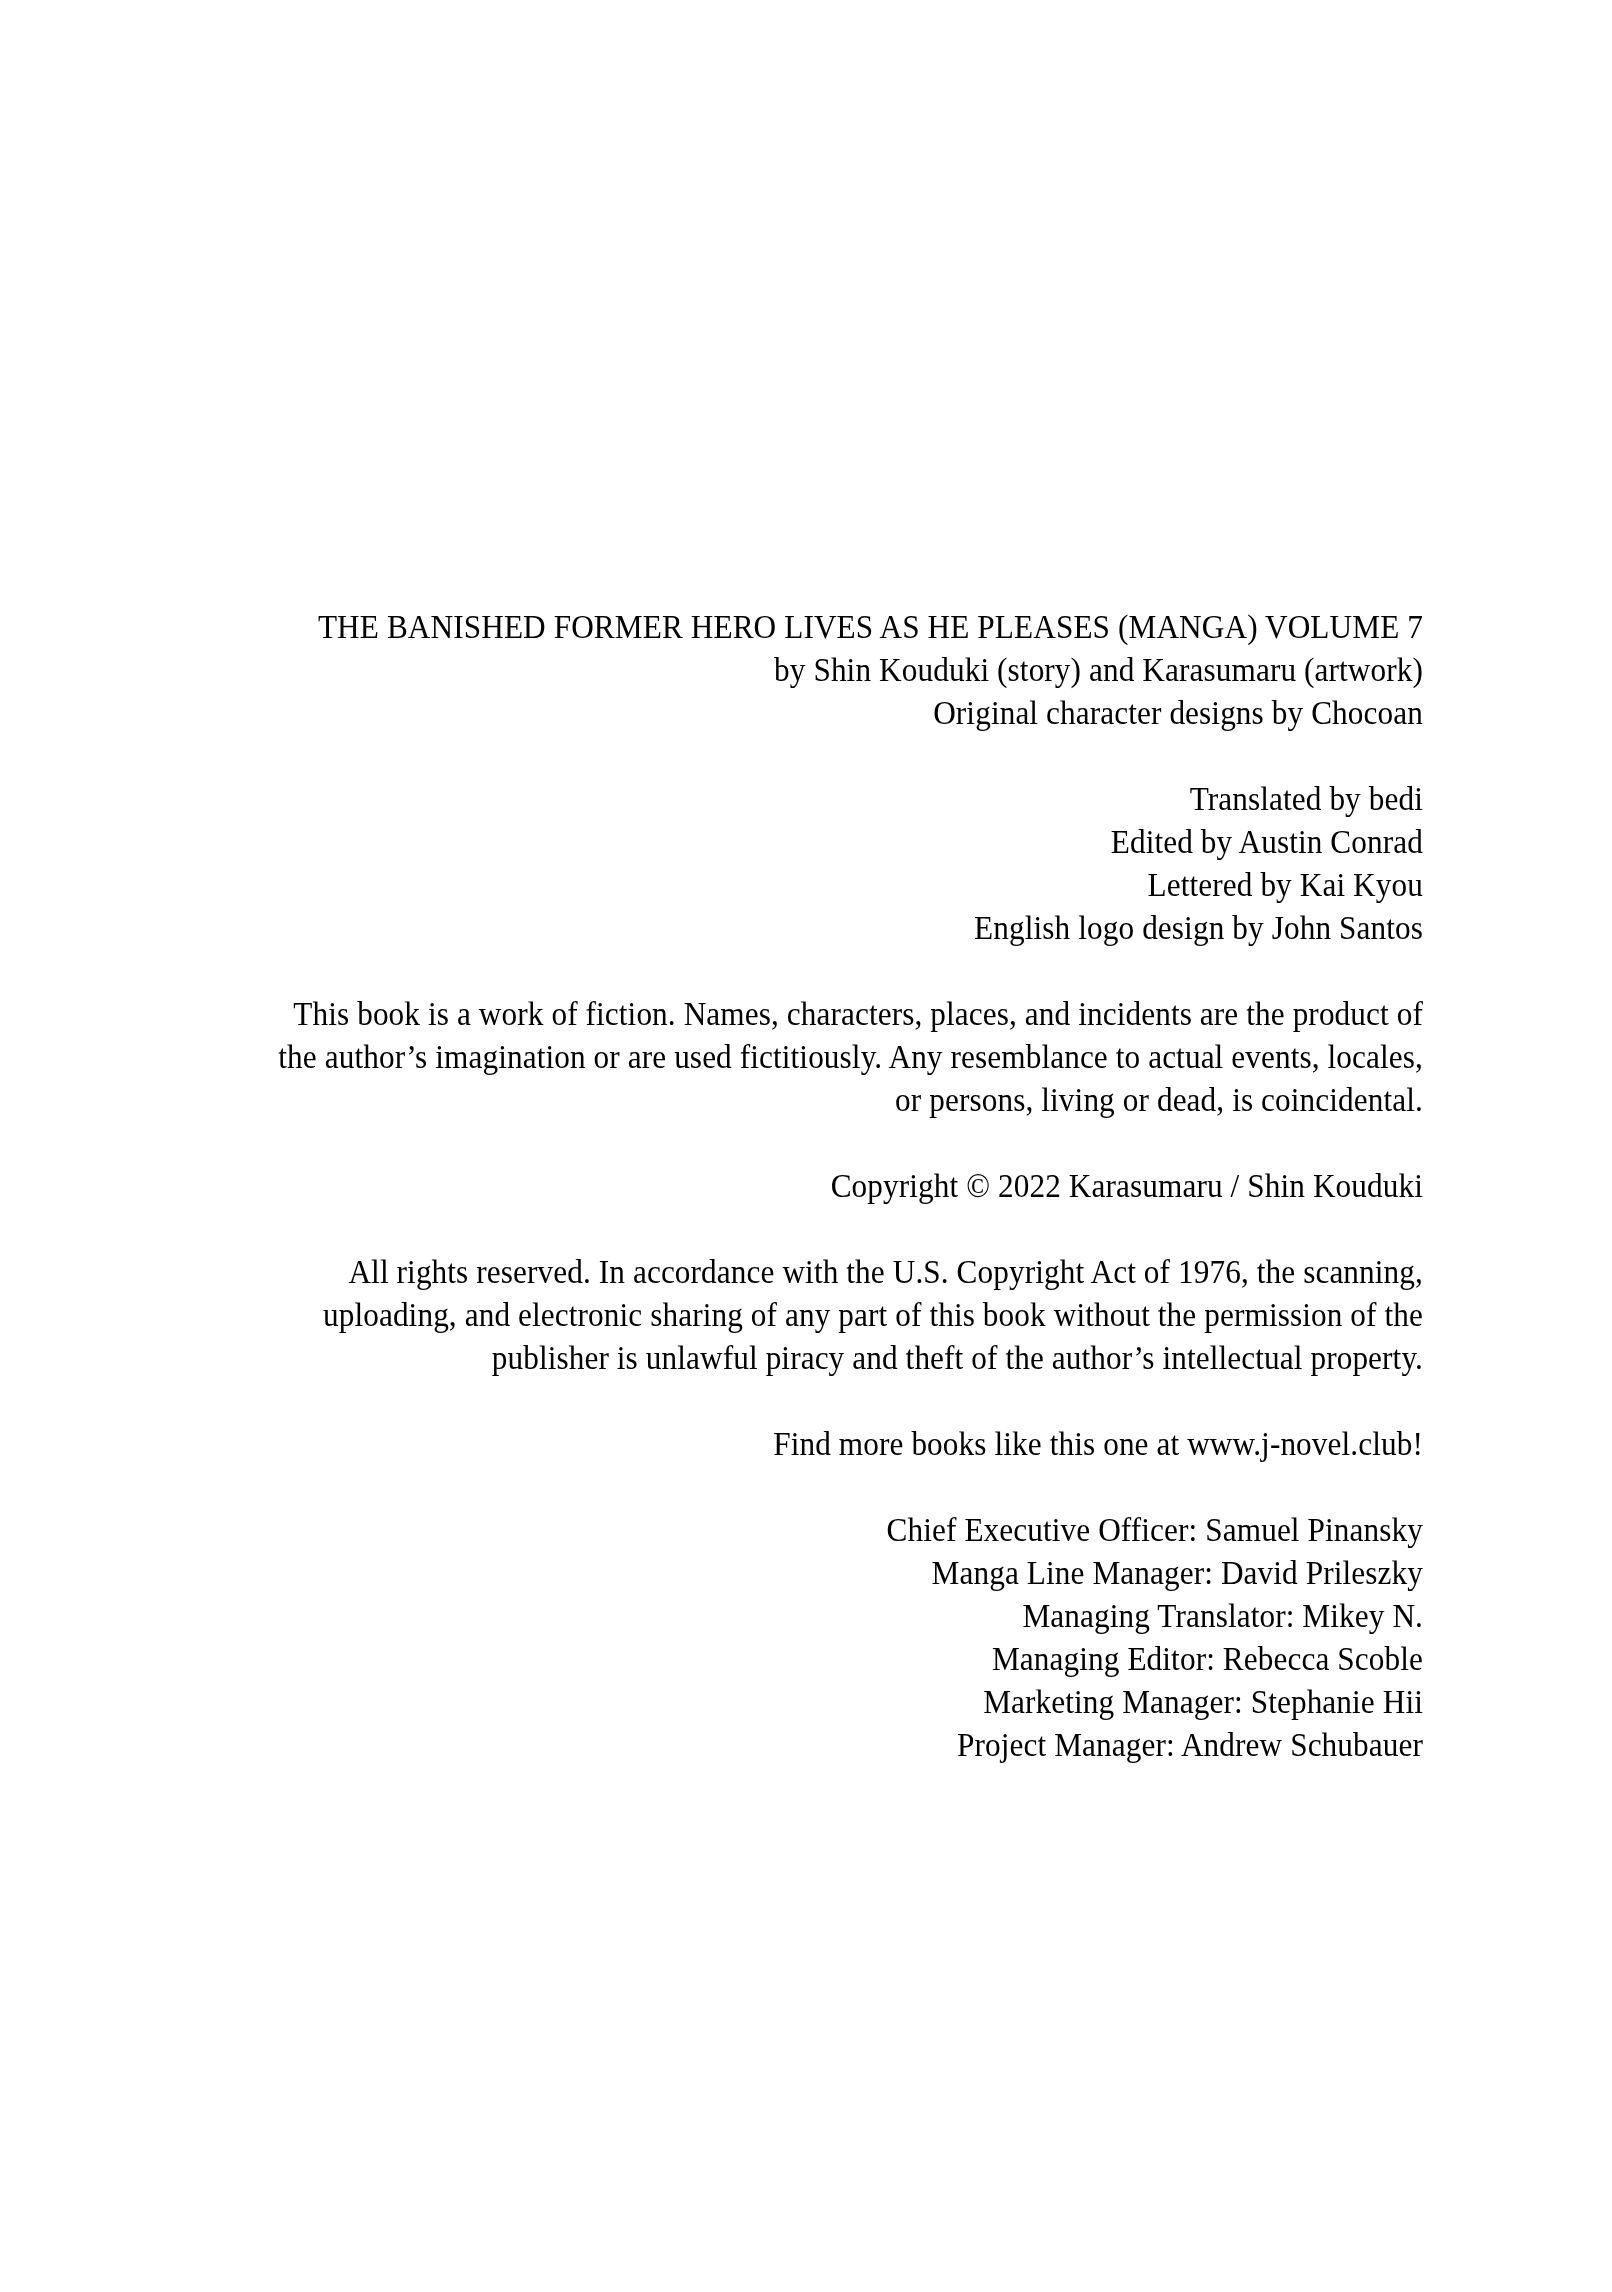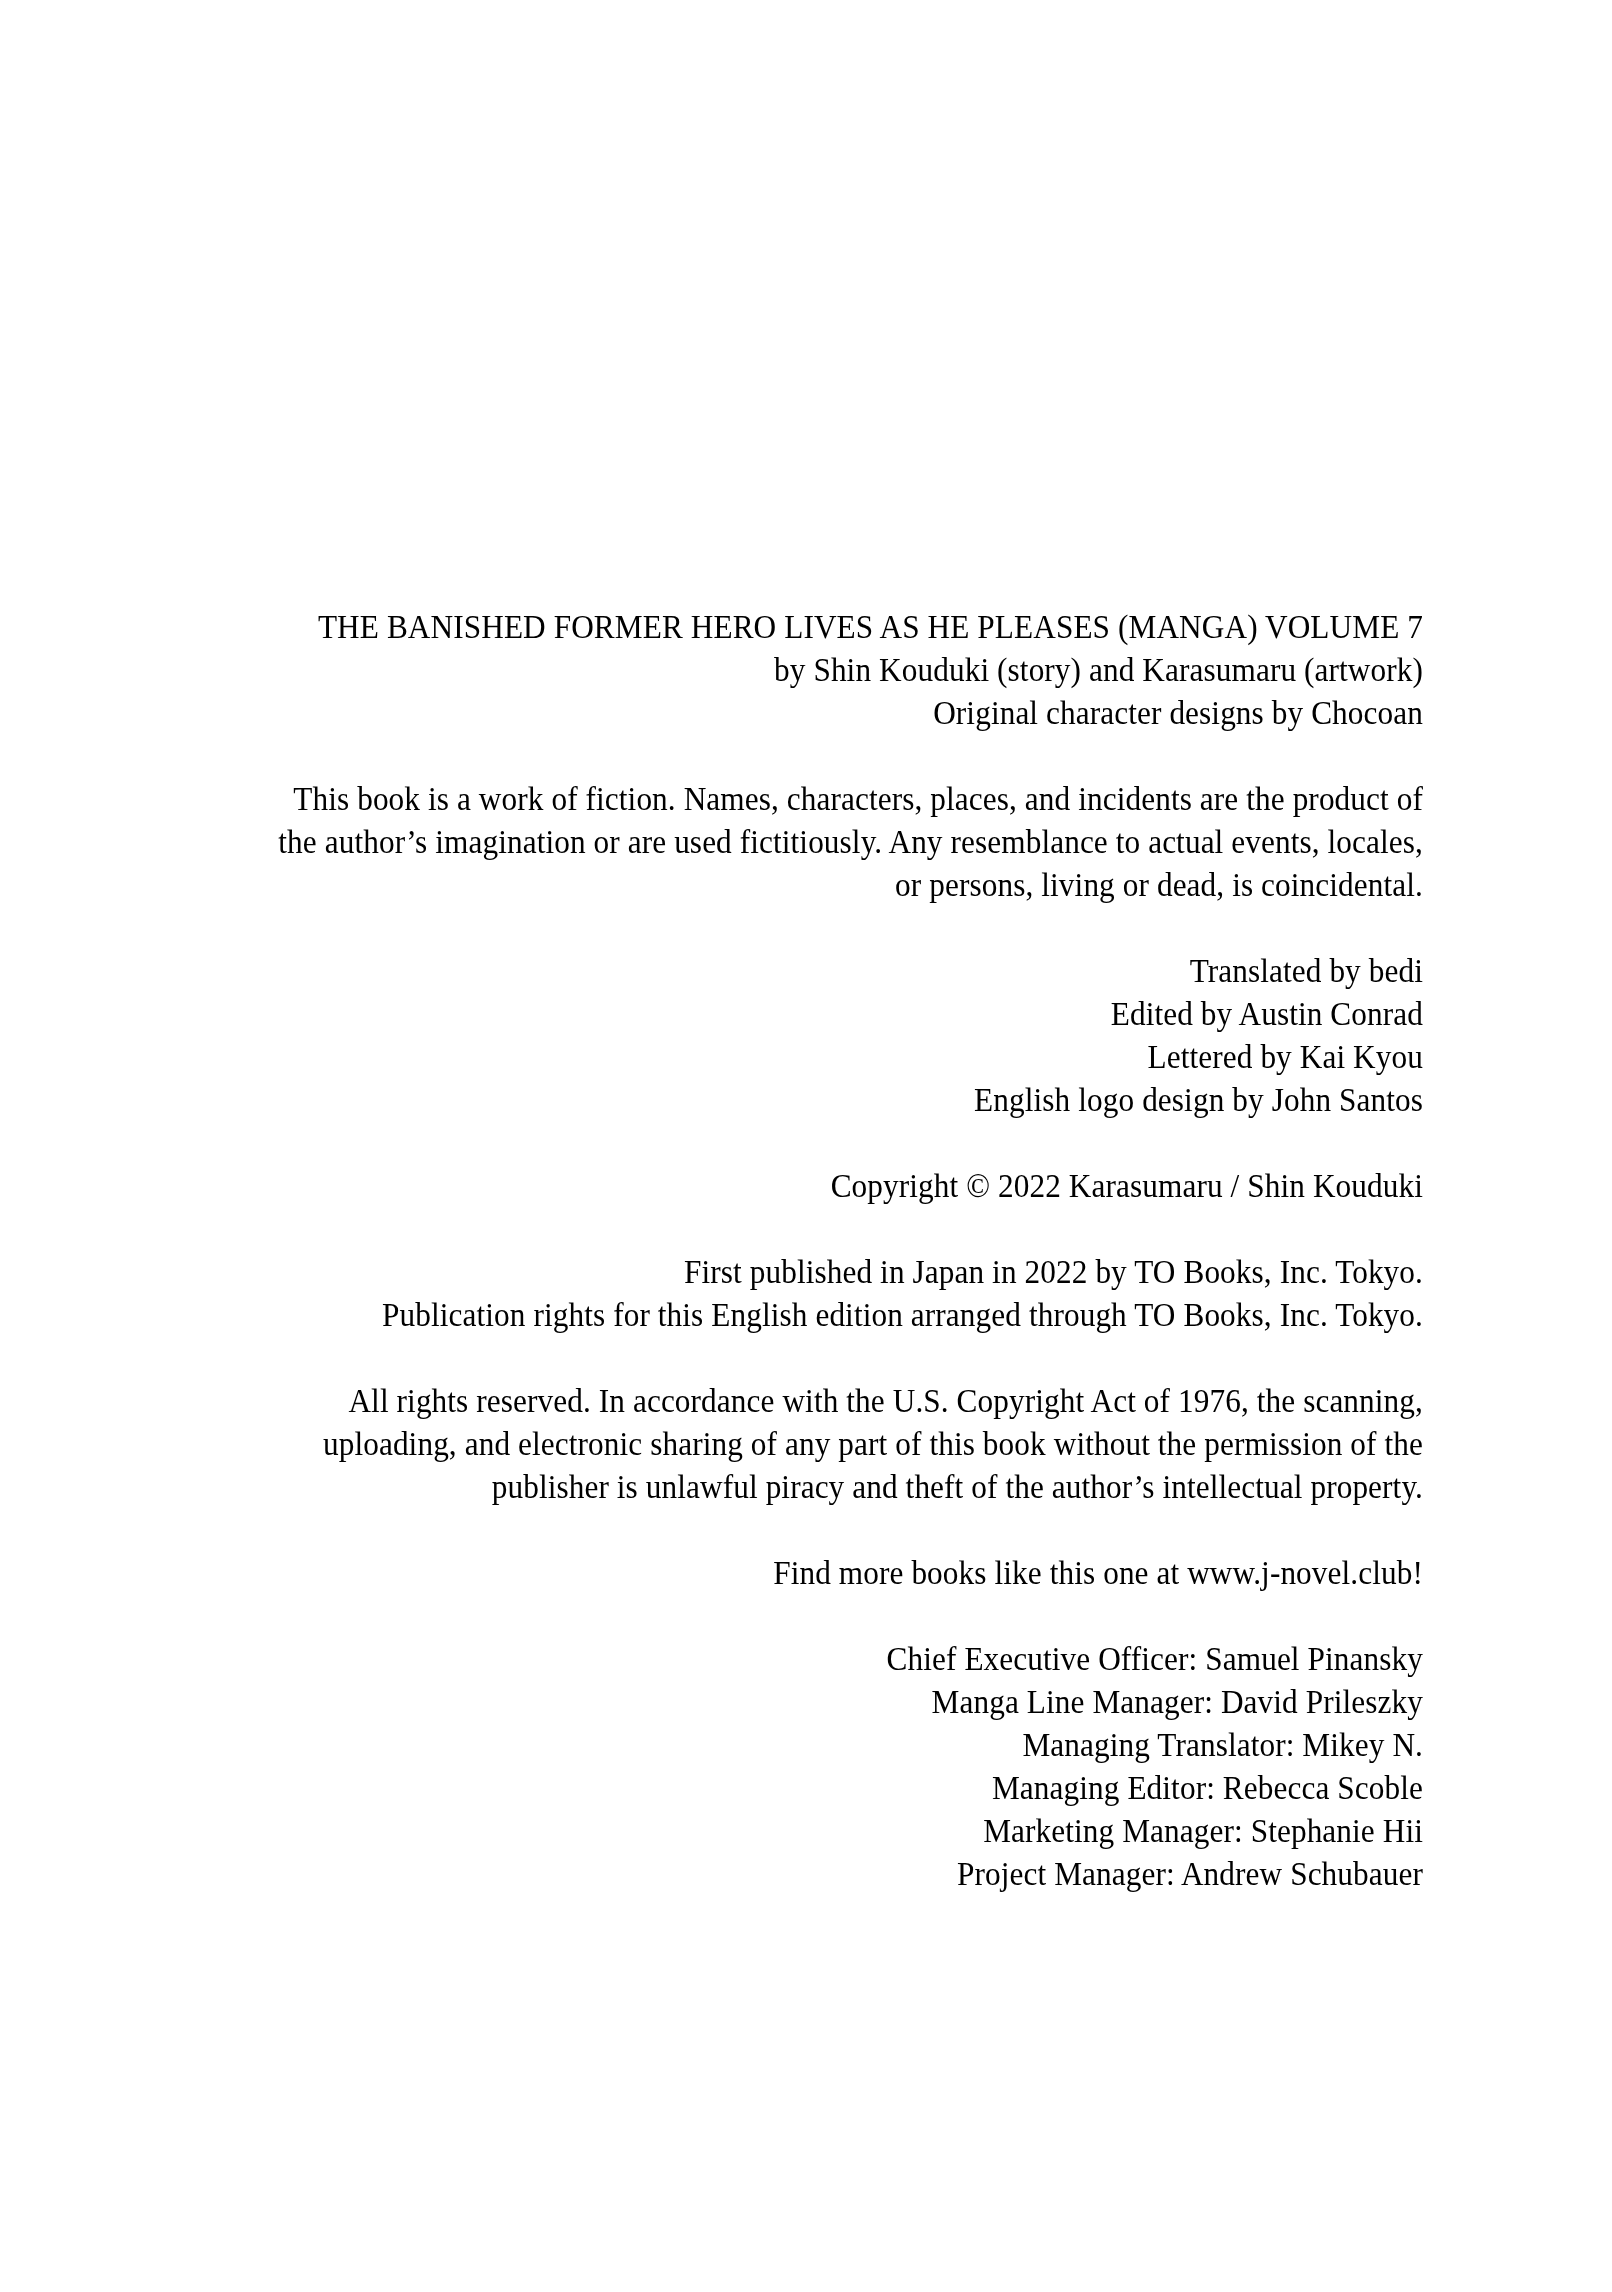--- a/index.html
+++ b/index.html
@@ -42,36 +42,32 @@
 <body>
 
 <main class="page">
   <div id="blocks-container">
       <section class="block">
         <div class="line">THE BANISHED FORMER HERO LIVES AS HE PLEASES (MANGA) VOLUME 7</div>
         <div class="line">by Shin Kouduki (story) and Karasumaru (artwork)</div>
         <div class="line">Original character designs by Chocoan</div>
       </section>
       <section class="block">
-        <div class="line">This book is a work of fiction. Names, characters, places, and incidents are the product of</div>
-        <div class="line">the author’s imagination or are used fictitiously. Any resemblance to actual events, locales,</div>
-        <div class="line">or persons, living or dead, is coincidental.</div>
-      </section>
-      <section class="block">
         <div class="line">Translated by bedi</div>
         <div class="line">Edited by Austin Conrad</div>
         <div class="line">Lettered by Kai Kyou</div>
         <div class="line">English logo design by John Santos</div>
       </section>
       <section class="block">
-        <div class="line">Copyright © 2022 Karasumaru / Shin Kouduki</div>
+        <div class="line">This book is a work of fiction. Names, characters, places, and incidents are the product of</div>
+        <div class="line">the author’s imagination or are used fictitiously. Any resemblance to actual events, locales,</div>
+        <div class="line">or persons, living or dead, is coincidental.</div>
       </section>
       <section class="block">
-        <div class="line">First published in Japan in 2022 by TO Books, Inc. Tokyo.</div>
-        <div class="line">Publication rights for this English edition arranged through TO Books, Inc. Tokyo.</div>
+        <div class="line">Copyright © 2022 Karasumaru / Shin Kouduki</div>
       </section>
       <section class="block">
         <div class="line">All rights reserved. In accordance with the U.S. Copyright Act of 1976, the scanning,</div>
         <div class="line">uploading, and electronic sharing of any part of this book without the permission of the</div>
         <div class="line">publisher is unlawful piracy and theft of the author’s intellectual property.</div>
       </section>
       <section class="block">
         <div class="line">Find more books like this one at www.j-novel.club!</div>
       </section>
       <section class="block">

